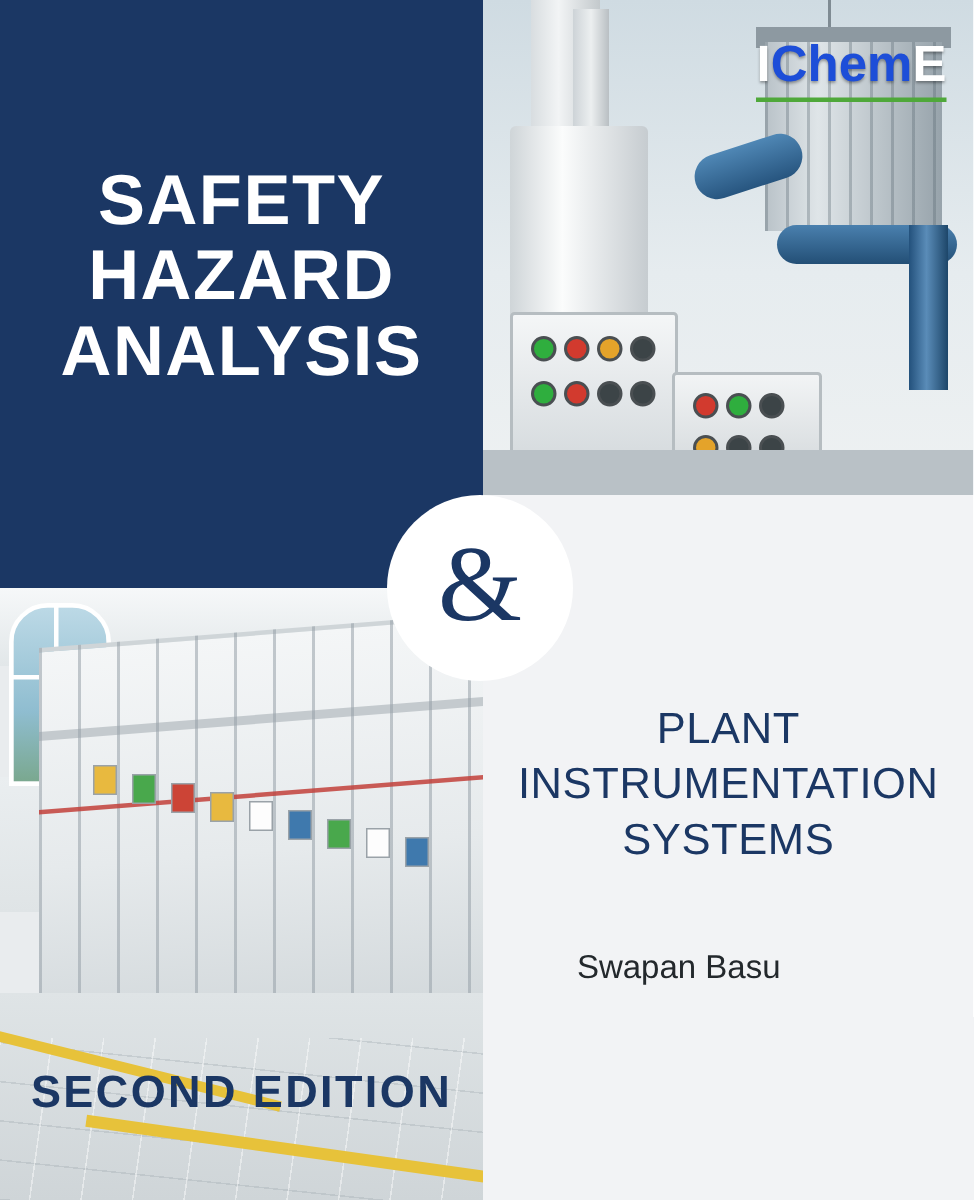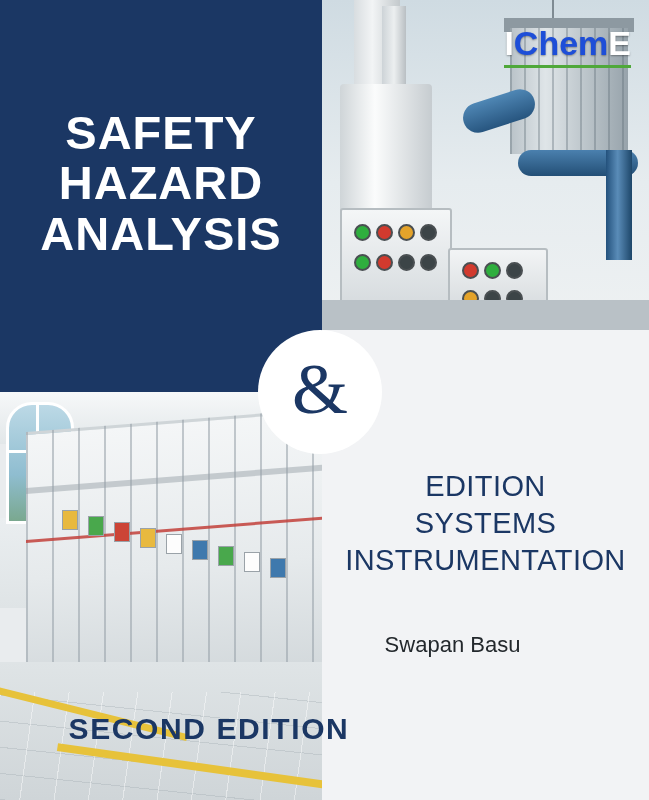--- a/index.html
+++ b/index.html
@@ -67,21 +67,20 @@
   .second-edition {
     position: absolute;
     left: 0;
     top: 712px;
     width: 322px;
     text-align: center;
     color: #1b3764;
     font-size: 30px;
     font-weight: bold;
     letter-spacing: 1.6px;
-    padding-left: 48px;
   }
 
   
   .icheme {
     position: absolute;
     right: 18px;
     top: 24px;
     font-size: 34px;
     font-weight: bold;
     letter-spacing: 0px;
@@ -455,23 +454,23 @@
     <span class="title-line">SAFETY</span>
     <span class="title-line">HAZARD</span>
     <span class="title-line">ANALYSIS</span>
   </div>
 
   <div class="amp-circle">
     <span>&amp;</span>
   </div>
 
   <div class="subtitle">
-    <span>EDITION</span>
+    <span>PLANT</span>
+    <span>INSTRUMENTATION</span>
     <span>SYSTEMS</span>
-    <span>INSTRUMENTATION</span>
   </div>
 
   <div class="author">Swapan Basu</div>
 
   <div class="second-edition">SECOND EDITION</div>
 
 
 </div>
 
 </body></html>

